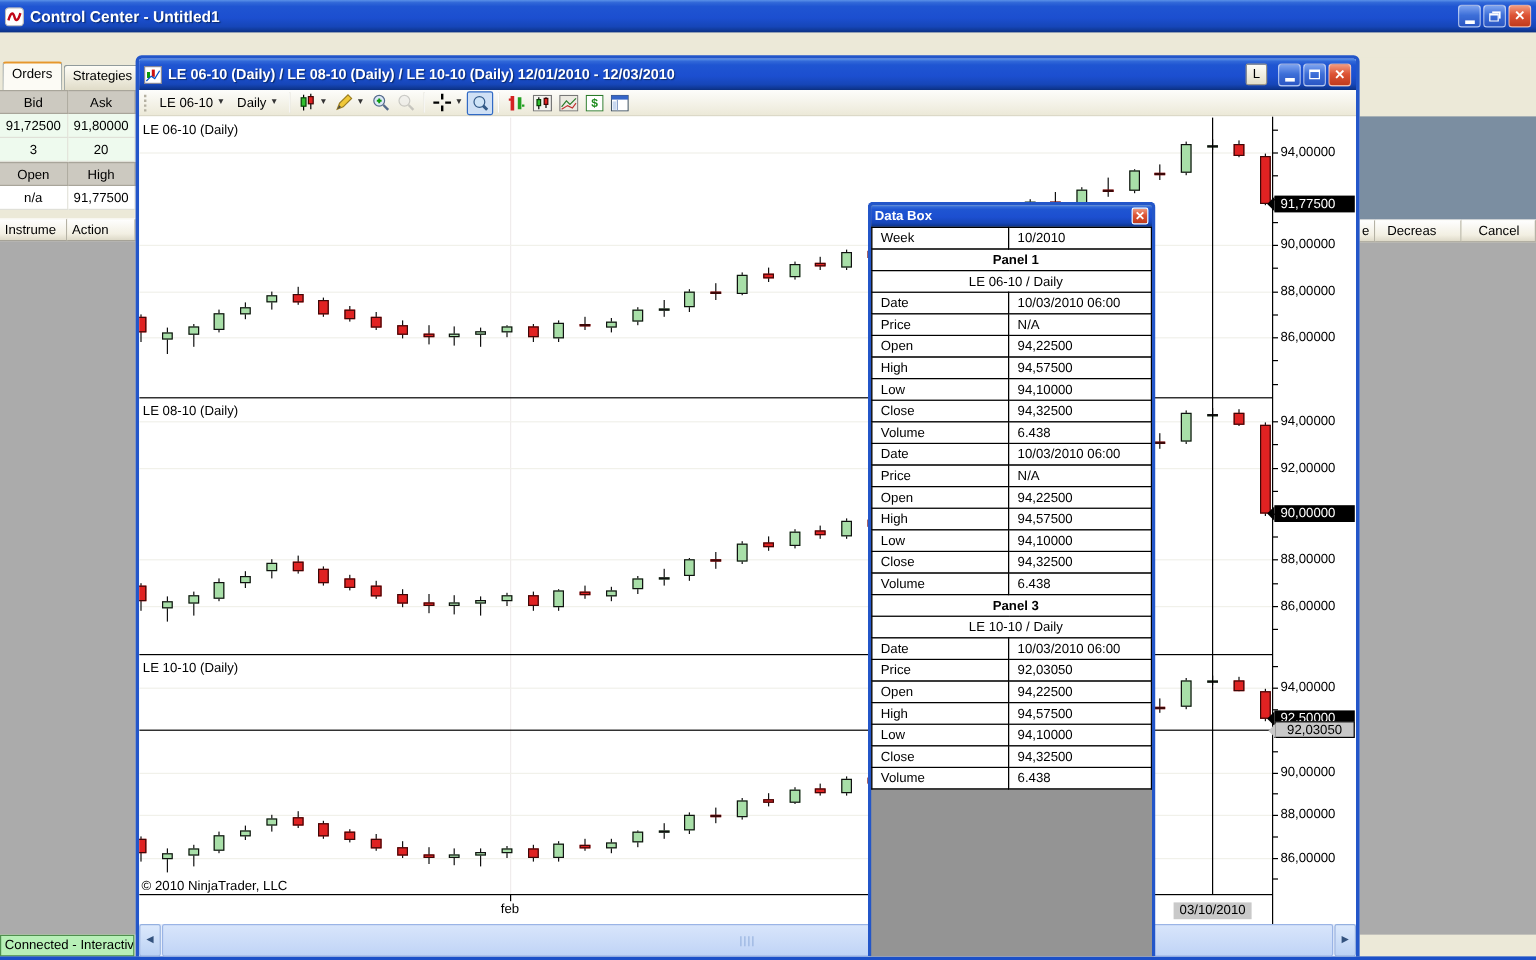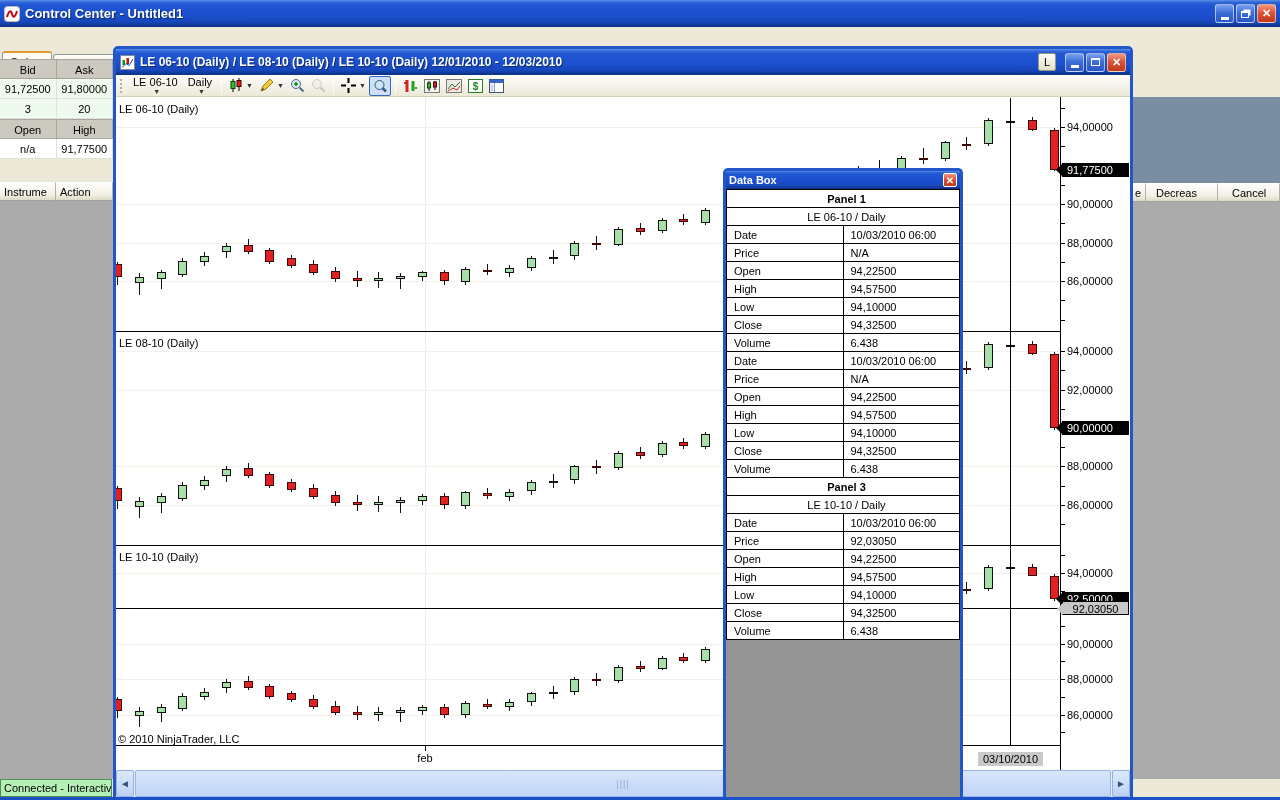--- a/index.html
+++ b/index.html
@@ -23,21 +23,21 @@
 
   
   #cc-titlebar { left:0; top:0; width:1280px; height:27px; padding:0 4px; }
   #cc-title { margin-left:5px; font-size:13px; text-shadow:1px 1px 1px #0a2a6a; }
   #cc-menubar { left:0; top:27px; width:1280px; height:21px; background:#ece9d8; display:flex; align-items:center; border-bottom:1px solid #d8d4c0; }
   .menu-item { padding:2px 9px; }
   #cc-tabs { left:0; top:48px; width:113px; height:27px; display:flex; align-items:flex-end; padding-left:2px; }
   .tab { height:21px; padding:3px 7px 0 7px; border:1px solid #919b9c; border-bottom:none;
          background:linear-gradient(180deg,#fefdf7,#e0dcc8); border-radius:3px 3px 0 0; margin-right:1px; }
   .tab.active { height:24px; background:#fcfbf5; border-top:2px solid #e6972c; }
-  .mk-grid { left:0; top:59px; width:113px; }
+  .mk-grid { left:0; top:75px; width:113px; }
   .mk-row { display:flex; height:20px; }
   .mk-cell { width:56.5px; text-align:center; line-height:20px; overflow:hidden; white-space:nowrap; }
   .mk-hdr { background:#ccc9c0; border:1px solid #a8a59a; border-left:none; }
   .mk-val { background:#eefaee; border-bottom:1px solid #e0e0d8; border-right:1px solid #e0e0d8; }
   .mk-val.white { background:#fff; }
   .col-hdr { background:linear-gradient(180deg,#fefefe 0%,#f2efe2 70%,#ddd9c8 100%);
              border-right:1px solid #b5b2a5; border-bottom:1px solid #a5a297; border-top:1px solid #fff;
              line-height:18px; padding-left:4px; overflow:hidden; white-space:nowrap; }
   #cc-status { left:0; top:779px; width:1280px; height:18px; background:#ece9d8; }
   #cc-status-conn { left:0; top:0; width:112px; height:18px; background:#b7f0b7; border:1px solid #4f8f4f;
@@ -49,21 +49,21 @@
                   border-radius:5px 5px 0 0; background:#fff; z-index:5; }
   #chart-titlebar { left:0; top:0; width:1014px; height:26px; padding:0 4px; border-radius:2px 2px 0 0; }
   #chart-title { margin-left:5px; font-size:12px; text-shadow:1px 1px 1px #0a2a6a; white-space:nowrap; }
   #chart-titlebar .spacer { flex:1; }
   #l-button { width:18px; height:18px; background:linear-gradient(180deg,#fdfcf7,#e3dfca); border:1px solid #9a968a;
               border-radius:2px; color:#000; font-weight:normal; display:inline-flex; align-items:center; justify-content:center; margin-right:7px; }
   #chart-toolbar { left:0; top:26px; width:1014px; height:22px;
                    background:linear-gradient(180deg,#fdfdfb,#ece9d8); border-bottom:1px solid #d4d0bc;
                    display:flex; align-items:center; padding-left:2px; }
   .tb-grip { width:3px; height:14px; border-left:2px dotted #b5b1a2; margin:0 5px 0 2px; }
-  .tb-item { display:inline-flex; align-items:center; padding:2px 5px;flex-direction:column; }
+  .tb-item { display:inline-flex; align-items:center; padding:2px 5px; }
   .tb-btn { display:inline-flex; align-items:center; justify-content:center; padding:1px 3px; height:20px; }
   .tb-btn.selected { background:#cfe0f5; border:1px solid #316ac5; border-radius:2px; }
   .tb-btn.disabled { opacity:.4; }
   .dd { font-size:7px; color:#333; margin-left:3px; }
   .tb-sep { width:1px; height:17px; background:#c8c5b5; border-right:1px solid #fff; margin:0 4px; }
 
   #chart-clip { left:116px; top:97px; width:1014px; height:673px; overflow:hidden; z-index:6; background:#fff; }
   .panel-label { position:absolute; font-size:11px; color:#000; white-space:nowrap; }
   .gridline-h { position:absolute; height:1px; background:#f1f1ea; }
   .gridline-v { position:absolute; width:1px; background:#f0ecec; }
@@ -649,20 +649,24 @@
   <div class="abs" id="copyright" style="left:118px;top:733px;">© 2010 NinjaTrader, LLC</div>
 
   <div class="abs" id="data-box">
     <div class="abs xp-titlebar" id="db-titlebar">
       <span>Data Box</span>
       <span style="flex:1"></span>
       <span id="db-close">✕</span>
     </div>
     <table id="db-table">
         <tbody id="db-body">
+          <tr class="db-week">
+            <td>Week</td>
+            <td>10/2010</td>
+          </tr>
           <tr class="db-panel-hdr">
             <td colspan="2">Panel 1</td>
           </tr>
           <tr class="db-inst">
             <td colspan="2">LE 06-10 / Daily</td>
           </tr>
           <tr>
             <td>Date</td>
             <td>10/03/2010 06:00</td>
           </tr>

